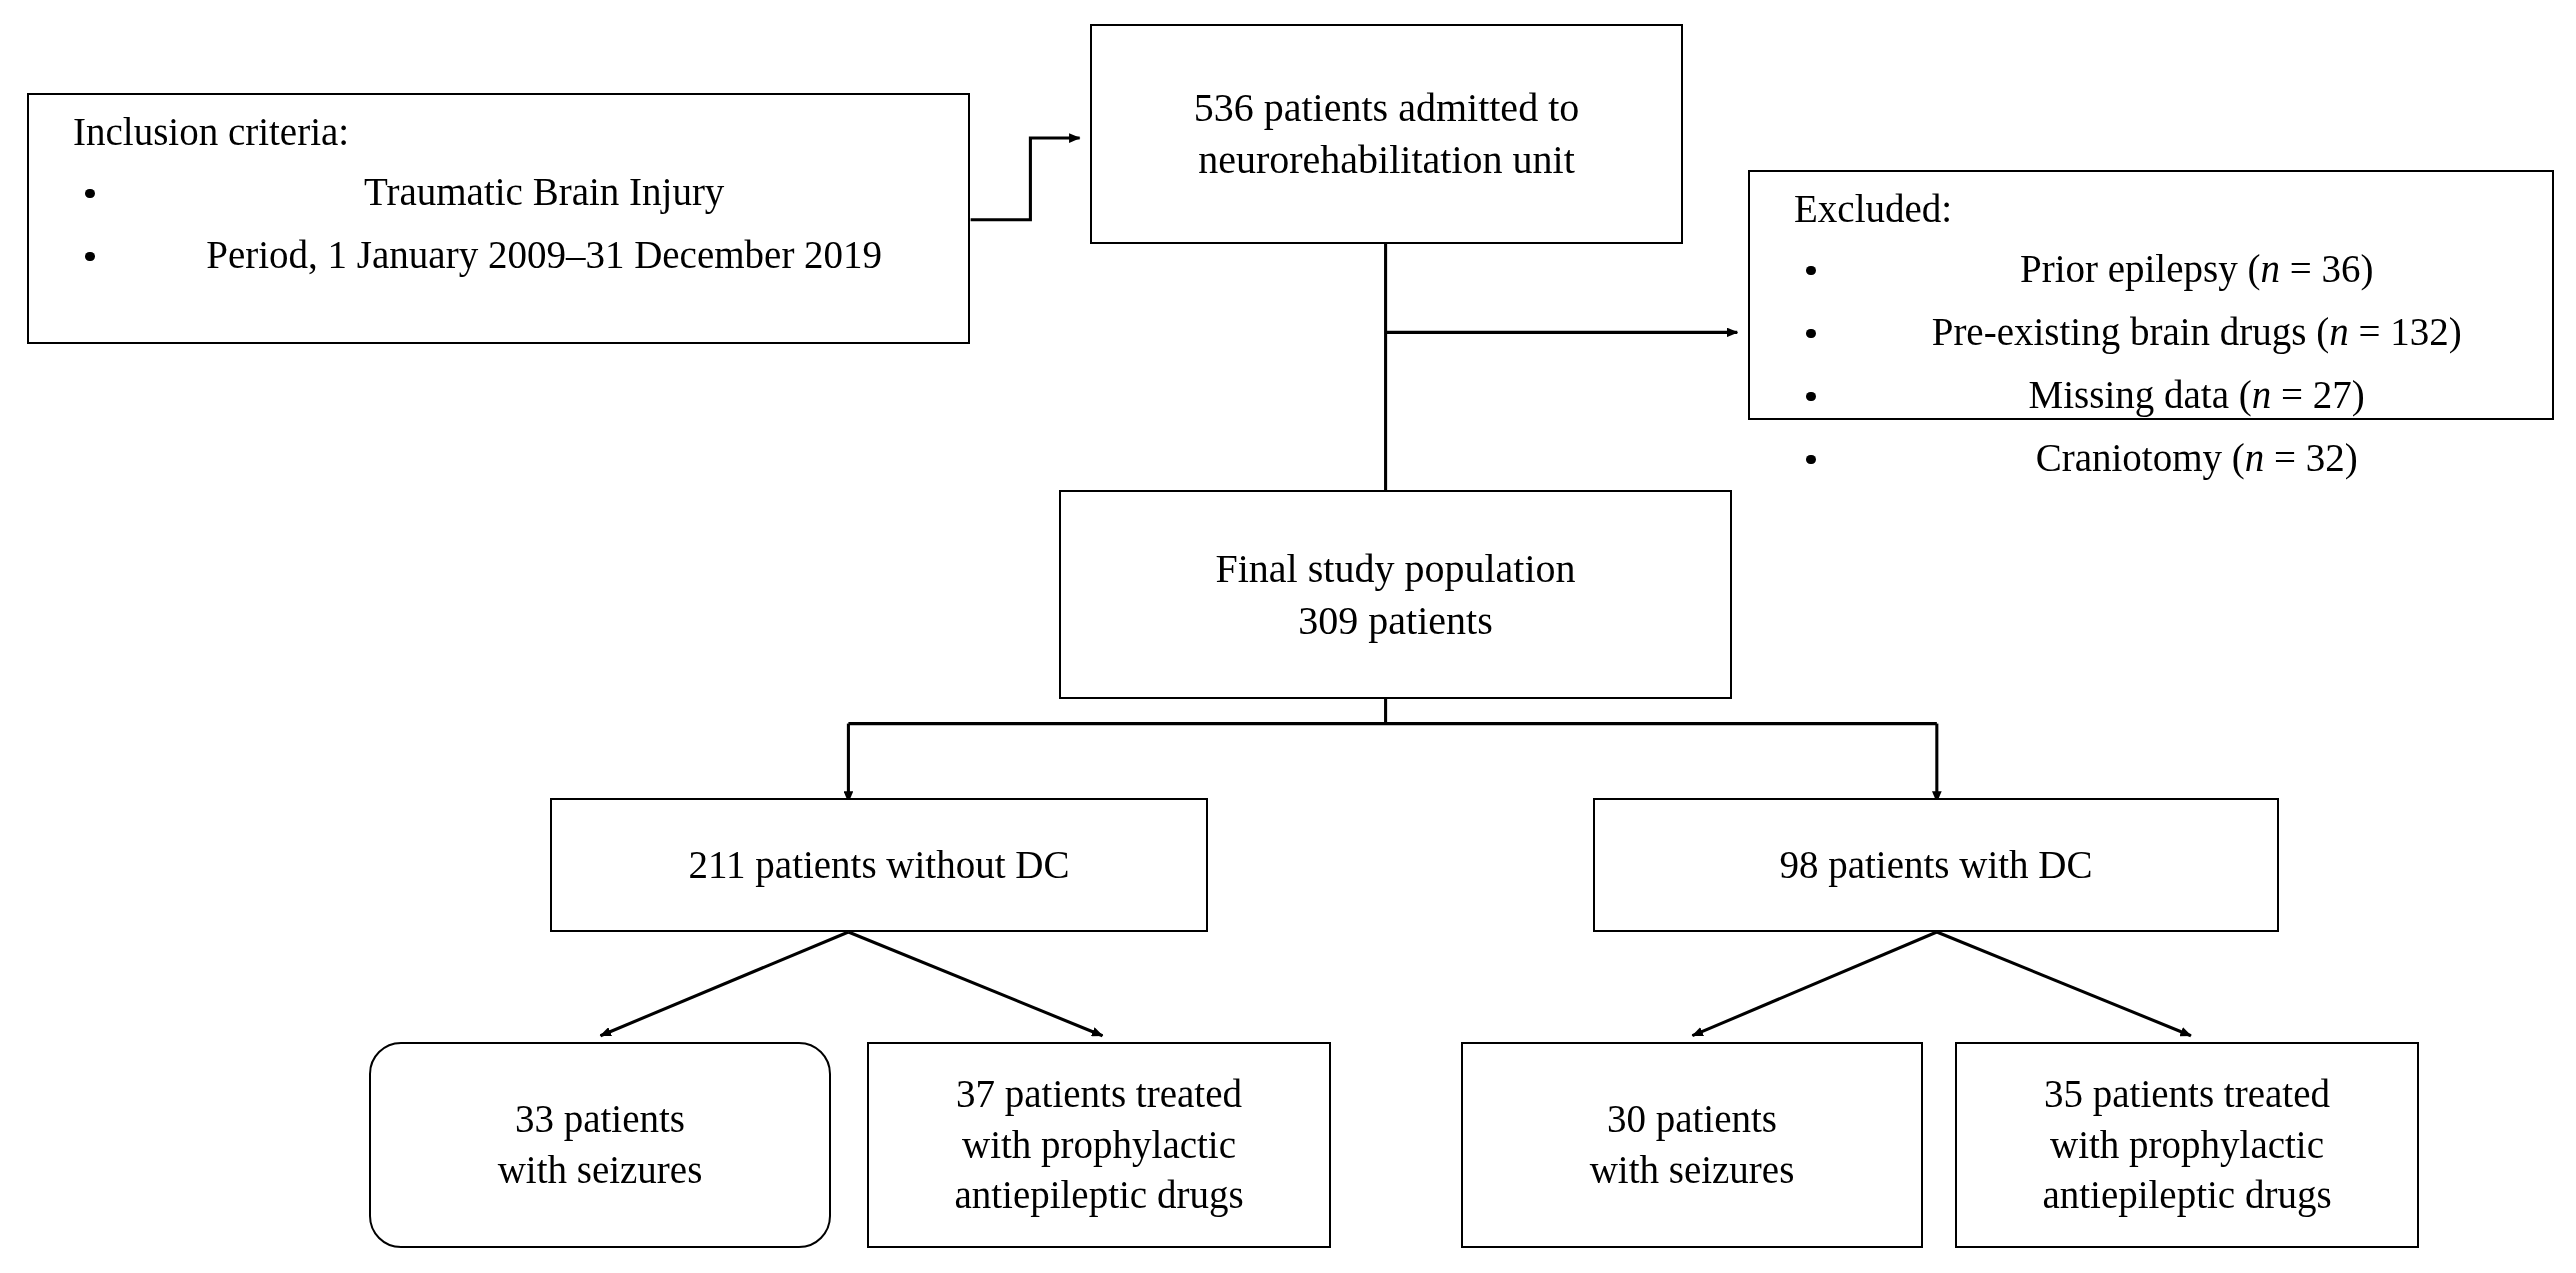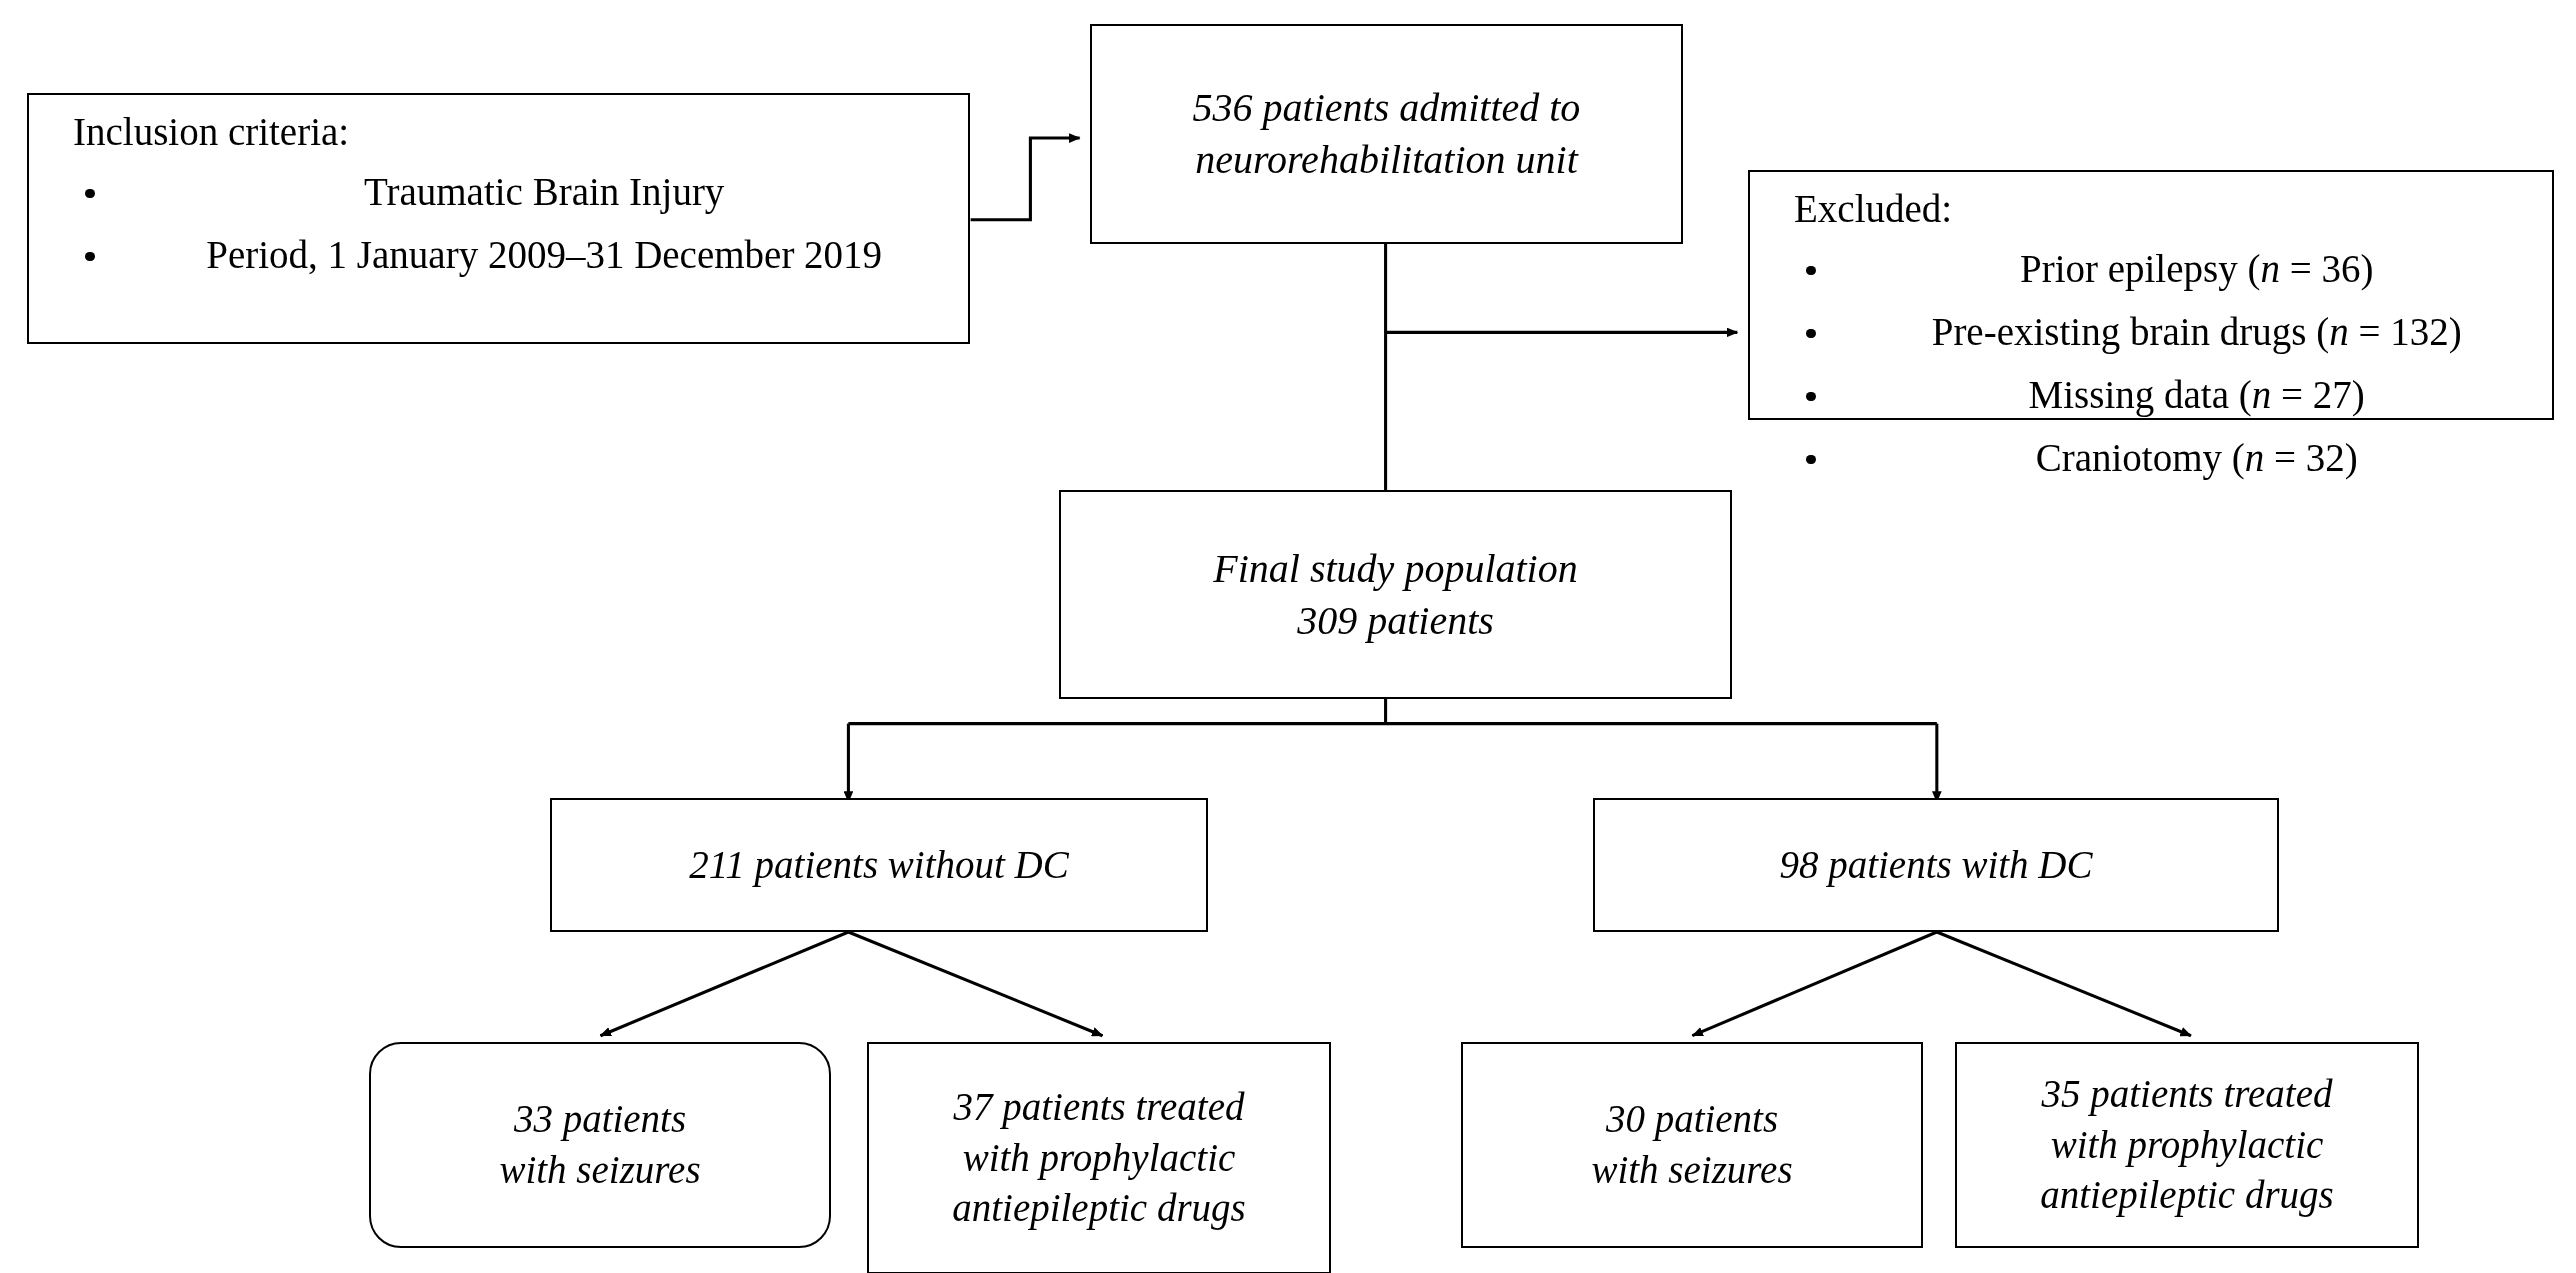--- a/index.html
+++ b/index.html
@@ -32,21 +32,20 @@
     box-sizing: border-box;
     border: 2.6px solid #000000;
     background: #ffffff;
     display: flex;
     flex-direction: column;
     justify-content: center;
   }
   .node.centered {
     align-items: center;
     text-align: center;
-    font-style: italic;
   }
   .node-line {
     display: block;
     white-space: nowrap;
     line-height: 1.30;
   }
   .list-node {
     align-items: flex-start;
     text-align: left;
     padding: 12.3px 17.6px 12.3px 21px;
@@ -166,21 +165,21 @@
 
   <div class="node centered fs-mid" style="left:1593px; top:798px; width:686px; height:134px;">
     <span class="node-line">98 patients with DC</span>
   </div>
 
   <div class="node centered fs-mid" style="left:369px; top:1042px; width:462px; height:206px;border-radius:32px;">
     <span class="node-line">33 patients</span>
     <span class="node-line">with seizures</span>
   </div>
 
-  <div class="node centered fs-mid" style="left:867px; top:1042px; width:464px; height:232px;">
+  <div class="node centered fs-mid" style="left:867px; top:1042px; width:464px; height:206px;">
     <span class="node-line">37 patients treated</span>
     <span class="node-line">with prophylactic</span>
     <span class="node-line">antiepileptic drugs</span>
   </div>
 
   <div class="node centered fs-mid" style="left:1461px; top:1042px; width:462px; height:206px;">
     <span class="node-line">30 patients</span>
     <span class="node-line">with seizures</span>
   </div>
 

